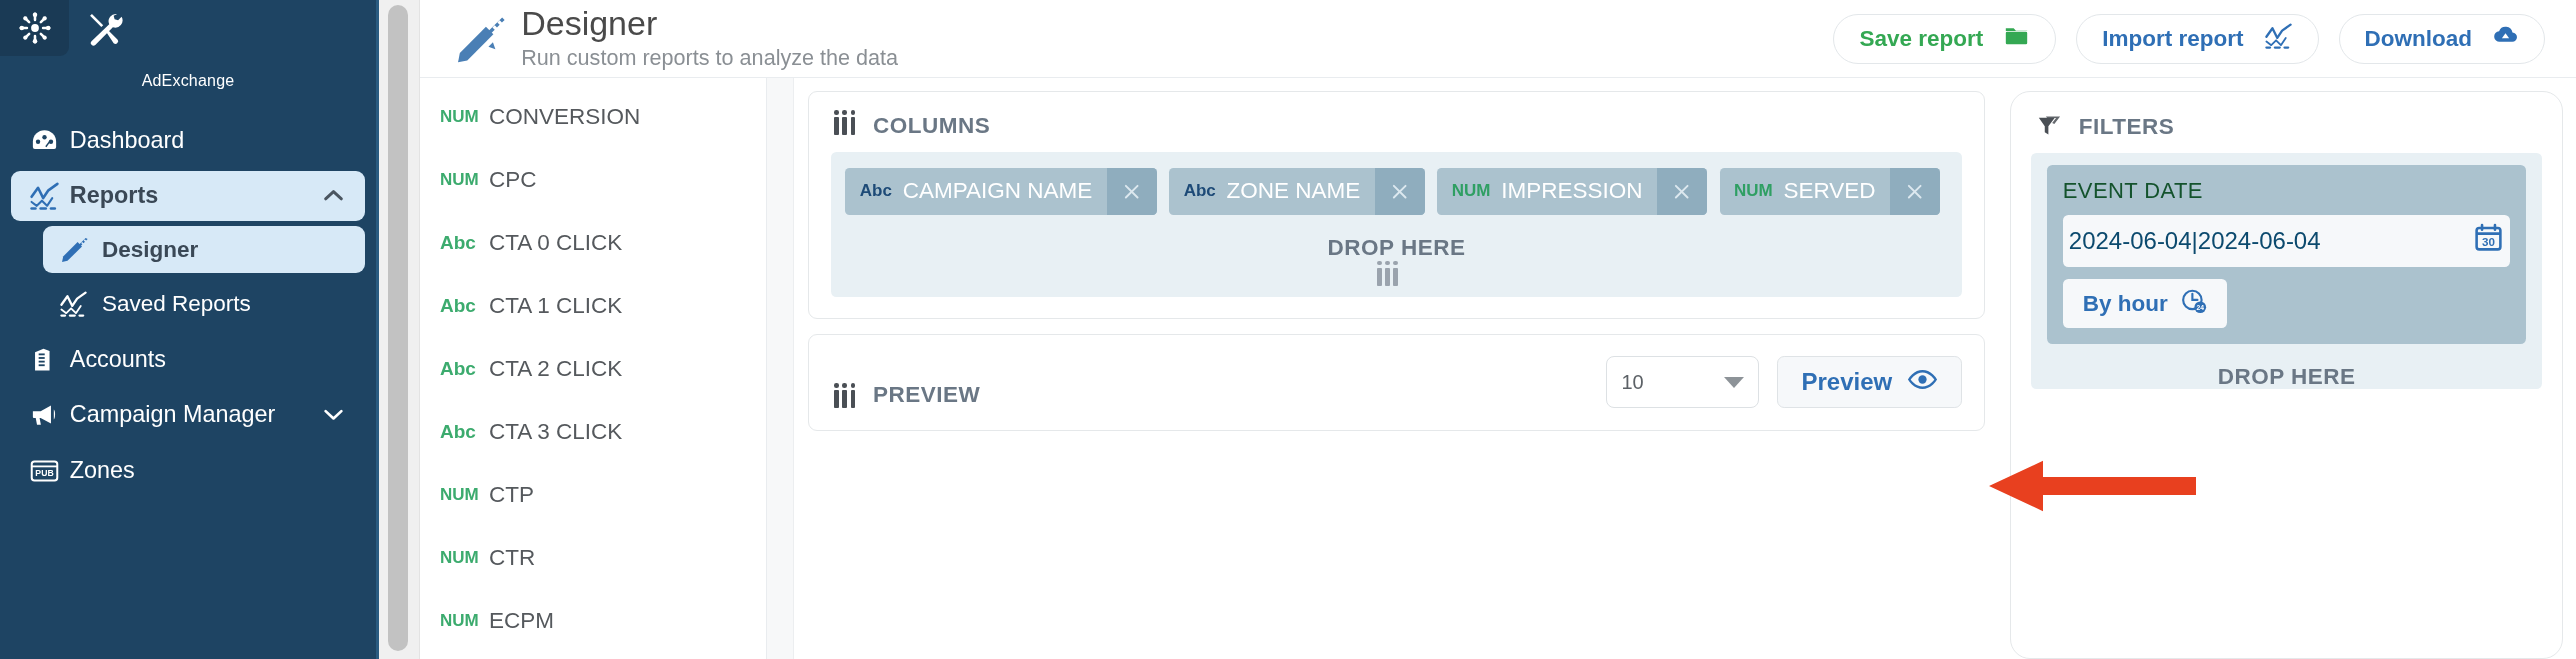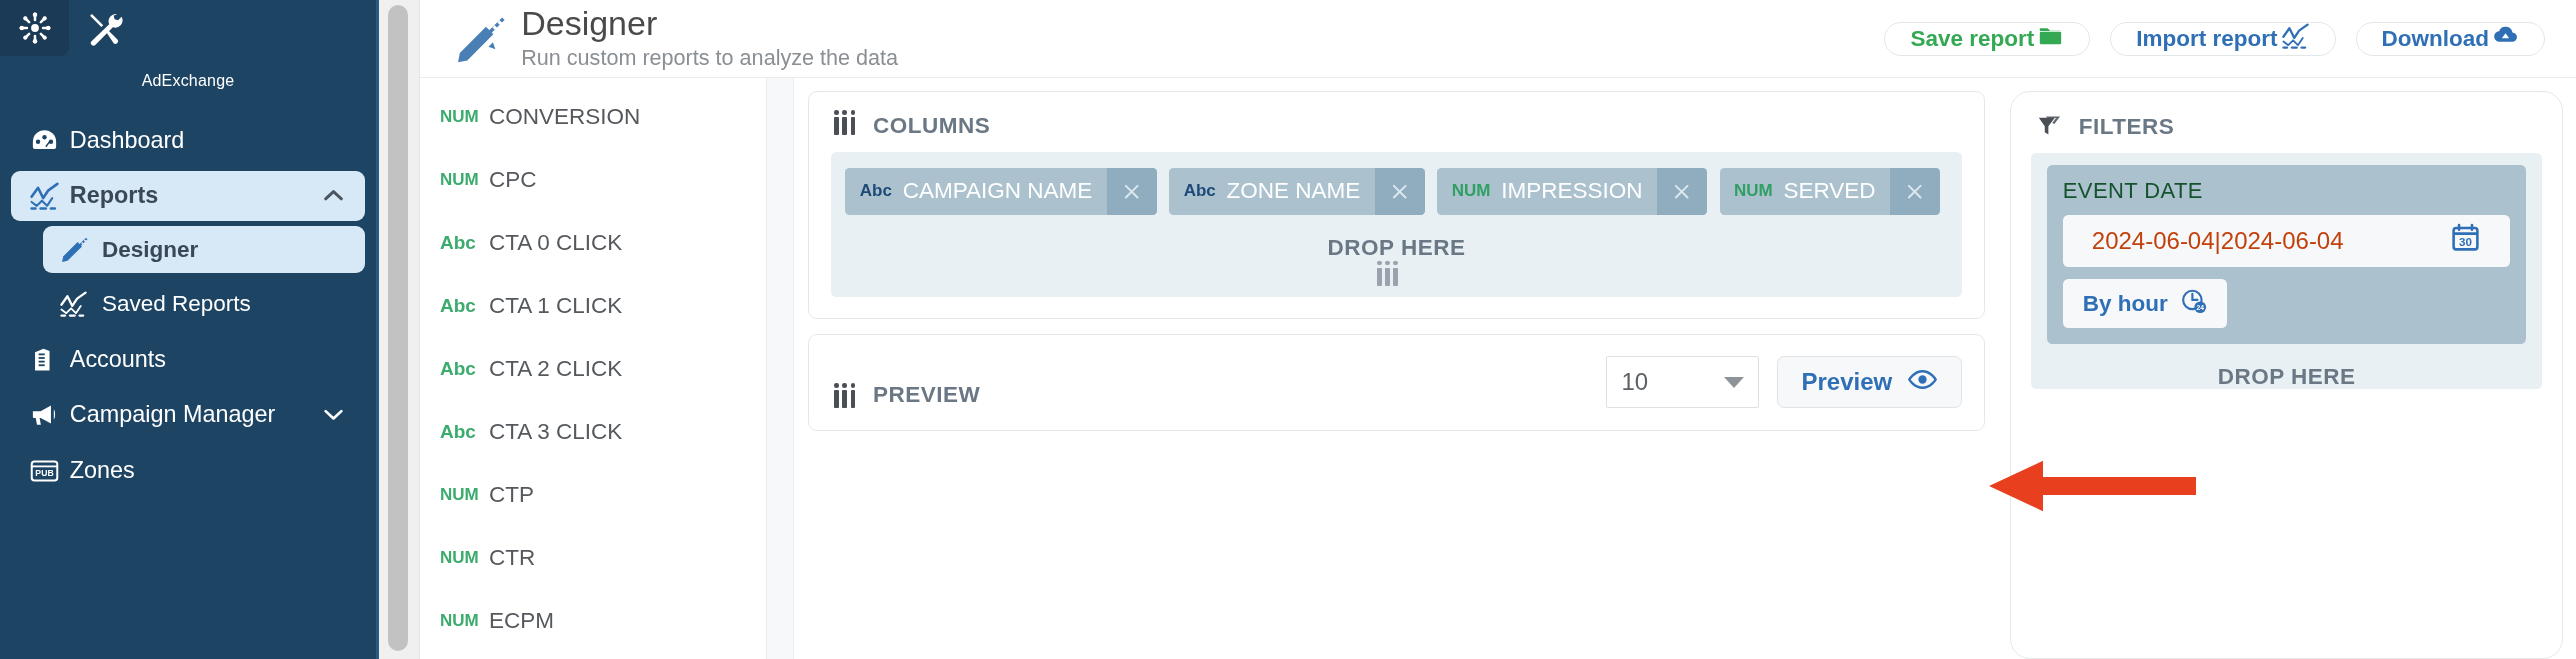--- a/index.html
+++ b/index.html
@@ -88,22 +88,22 @@
     background: #ffffff;
     border-bottom: 0.9px solid #e9ecef;
   }
   .hdr-icon { width: 67px; flex: 0 0 67px; display: flex; align-items: center; justify-content: center; }
   .hdr-text { flex: 1; padding-left: 7.2px; }
   .hdr-title { font-size: 34px; color: #4a4a4a; font-weight: 400; line-height: 1.05; }
   .hdr-sub { font-size: 21.6px; color: #8a8f94; margin-top: 3.6px; }
 
   .hdr-actions { display: flex; align-items: center; gap: 20px; }
   .pill {
-    height: 34px; border: 0.9px solid #e3e7ea; border-radius: 25px;
-    background: #fff; display: flex; align-items: center; gap: 3px;
+    height: 50px; border: 0.9px solid #e3e7ea; border-radius: 25px;
+    background: #fff; display: flex; align-items: center; gap: 20px;
     padding: 0 25px; font-size: 22.5px; font-weight: 700; white-space: nowrap;
   }
   .pill.green { color: #34a853; }
   .pill.blue { color: #2f6fb5; }
 
   
   .body-row { flex: 1; display: flex; min-height: 0; }
 
   
   .fieldlist {
@@ -156,23 +156,23 @@
   }
   .drop-here { text-align: center; font-size: 22.5px; font-weight: 700; color: #6a7785;
                letter-spacing: 0.5px; margin-top: 20px; }
   .drop-grip { display: flex; justify-content: center; margin-top: 7.2px; }
 
   .preview-head {
     display: flex; align-items: flex-end; padding: 21.6px 21.6px 21.6px 25px;
   }
   .preview-ctrl { margin-left: auto; display: flex; align-items: center; gap: 18px; }
   .select {
-    width: 153px; height: 52px; border: 0.9px solid #dde1e4; border-radius: 2px;
+    width: 153px; height: 52px; border: 0.9px solid #dde1e4; border-radius: 8px;
     background: #fff; display: flex; align-items: center; padding: 0 14.4px;
-    font-size: 24px; color: #5c6166;
+    font-size: 20px; color: #5c6166;
   }
   .select .caret { margin-left: auto; width: 0; height: 0;
     border-left: 10px solid transparent; border-right: 10px solid transparent;
     border-top: 11.7px solid #8d9398; }
   .btn-preview {
     height: 52px; border: 0.9px solid #dfe3e6; border-radius: 7.2px; background: #f6f8fa;
     display: flex; align-items: center; gap: 14.4px; padding: 0 23.4px;
     font-size: 24px; font-weight: 700; color: #2f6fb5;
   }
 
@@ -180,21 +180,21 @@
   .rightcol { width: 577px; flex: 0 0 577px; padding: 12.6px 12.6px 0 10.8px; background: #fff; }
   .filters-panel { border: 0.9px solid #e5e8ea; border-radius: 20px; height: 100%; }
   .filter-drop {
     margin: 0 20px; background: #e8f0f4; border-radius: 5.4px; padding: 12.6px 16px 0 16px;
     height: 236px; position: relative; overflow: hidden;
   }
   .filter-card { background: #abc2ce; border-radius: 5.4px; padding: 12.6px 16px 16px 16px; }
   .filter-card-title { font-size: 22px; color: #14532d; letter-spacing: 0.4px; }
   .date-input {
     margin-top: 10.8px; height: 52px; background: #f6f8fa; border-radius: 5.4px;
-    display: flex; align-items: center; padding: 0 29px; font-size: 24px; color: #c2410c;
+    display: flex; align-items: center; padding: 0 6px; font-size: 24px; color: #0c4a6e;
   }
   .date-input .cal { margin-left: auto; }
   .byhour {
     margin-top: 12.6px; display: inline-flex; align-items: center; gap: 12.6px;
     height: 49px; background: #f6f8fa; border-radius: 5.4px; padding: 0 20px;
     font-size: 22.5px; font-weight: 700; color: #2f6fb5;
   }
   .filter-drophere { text-align: center; font-size: 22.5px; font-weight: 700; color: #6a7785;
                      letter-spacing: 0.5px; margin-top: 20px; }
 

